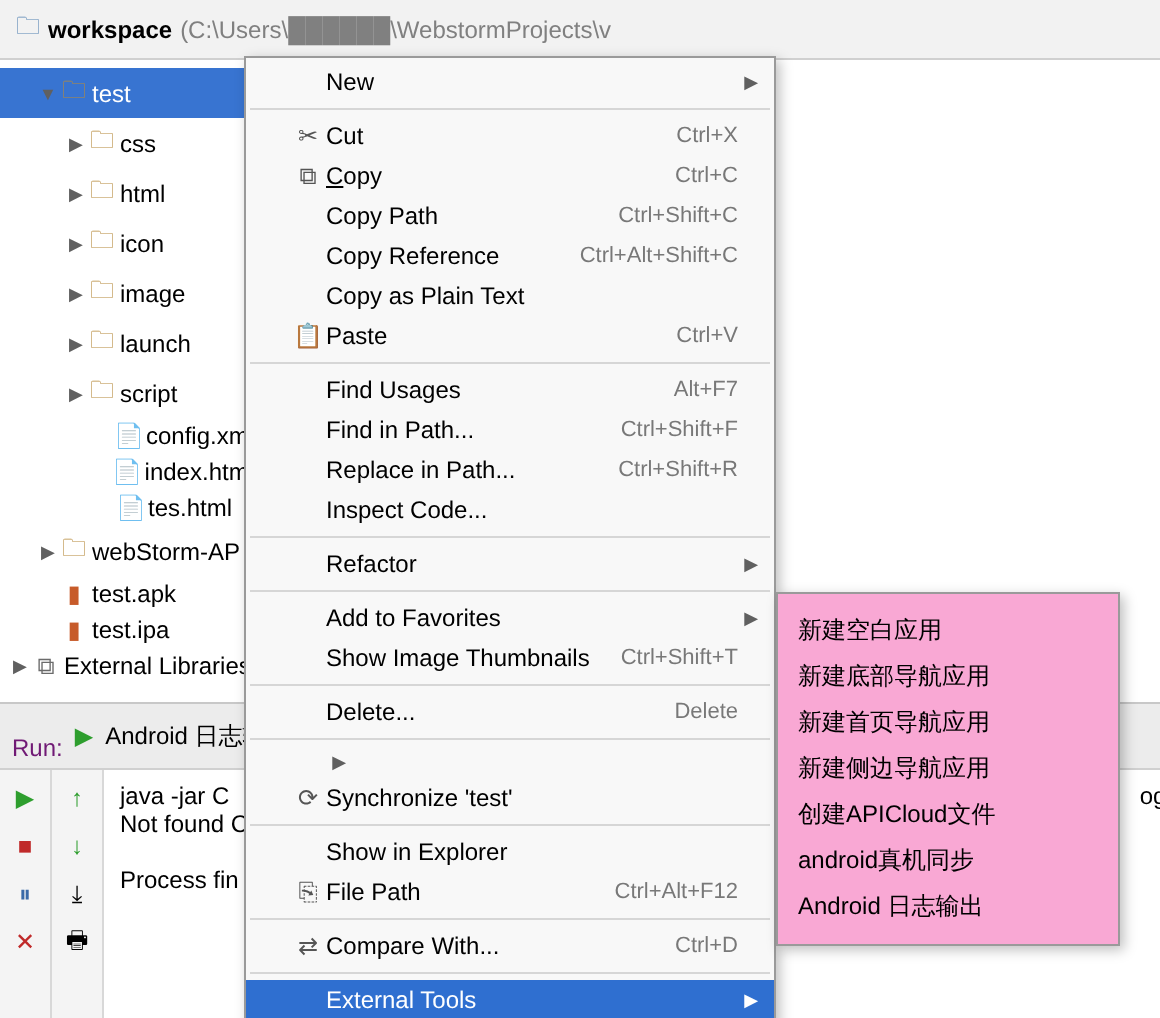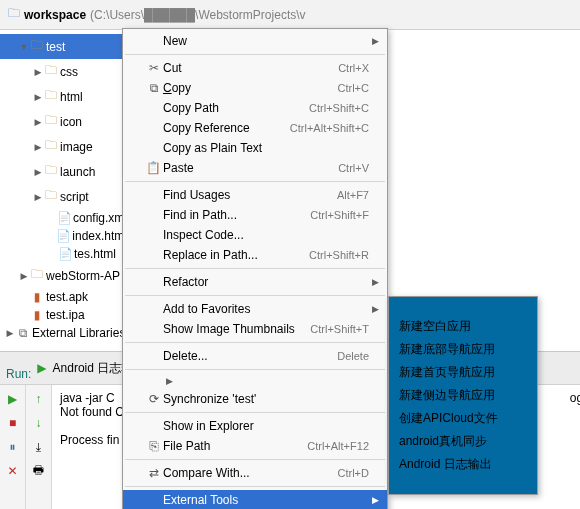--- a/index.html
+++ b/index.html
@@ -26,26 +26,26 @@
 .menu-item { display: flex; align-items: center; padding: 3px 8px 3px 22px; }
 .menu-item.highlighted { background: #2f6fd0; color: #fff; }
 .menu-item .micon { width: 18px; text-align: center; color: #555; }
 .menu-item .label { flex: 1; }
 .menu-item .shortcut { color: #787878; font-size: 11px; }
 .menu-item.highlighted .shortcut { color: #fff; }
 .menu-item .arrow { width: 10px; text-align: right; font-size: 9px; color: #606060; }
 .menu-item.highlighted .arrow { color: #fff; }
 .menu-sep { height: 1px; background: #d6d6d6; margin: 3px 2px; }
 
-.submenu { position: absolute; top: 296px; left: 388px; width: 150px; background: #0369a1; border: 1px solid #9a9a9a; box-shadow: 2px 2px 6px rgba(0,0,0,.25); padding: 18px 0; }
+.submenu { position: absolute; top: 296px; left: 388px; width: 172px; background: #f9a8d4; border: 1px solid #9a9a9a; box-shadow: 2px 2px 6px rgba(0,0,0,.25); padding: 7px 0; }
 .submenu .sub-item { padding: 3px 10px; white-space: nowrap; }
 
 .run-panel { position: absolute; left: 0; bottom: 0; width: 580px; height: 158px; background: #f4f4f4; border-top: 1px solid #c8c8c8; }
 .run-header { display: flex; align-items: center; gap: 6px; padding: 3px 6px; background: #ececec; border-bottom: 1px solid #d0d0d0; }
-.run-header .label { color: #0f766e; margin-top: 12px; }
+.run-header .label { color: #701a75; margin-top: 12px; }
 .run-body { display: flex; height: calc(100% - 22px); }
 .run-controls { width: 26px; display: flex; flex-direction: column; align-items: center; gap: 8px; padding-top: 6px; border-right: 1px solid #d8d8d8; }
 .run-controls2 { width: 26px; display: flex; flex-direction: column; align-items: center; gap: 8px; padding-top: 6px; border-right: 1px solid #d8d8d8; }
 .ctrl-btn { width: 16px; height: 16px; display: flex; align-items: center; justify-content: center; font-size: 12px; }
 .console { flex: 1; background: #fff; padding: 6px 8px; font-family: "Consolas", monospace; font-size: 12px; white-space: pre; overflow: hidden; }
 .play { color: #2e9e2e; }
 .stop { color: #c02a2a; }
 .pause { color: #3a6aa8; }
 </style>
 </head>
@@ -210,28 +210,28 @@
       <span class="arrow"></span>
     </div>
     <div class="menu-item">
       <span class="micon"></span>
       <span class="label">Find in Path...</span>
       <span class="shortcut">Ctrl+Shift+F</span>
       <span class="arrow"></span>
     </div>
     <div class="menu-item">
       <span class="micon"></span>
-      <span class="label">Inspect Code...</span>
-      <span class="shortcut"></span>
-      <span class="arrow"></span>
-    </div>
-    <div class="menu-item">
-      <span class="micon"></span>
       <span class="label">Replace in Path...</span>
       <span class="shortcut">Ctrl+Shift+R</span>
+      <span class="arrow"></span>
+    </div>
+    <div class="menu-item">
+      <span class="micon"></span>
+      <span class="label">Inspect Code...</span>
+      <span class="shortcut"></span>
       <span class="arrow"></span>
     </div>
     <div class="menu-sep"></div>
     <div class="menu-item">
       <span class="micon"></span>
       <span class="label">Refactor</span>
       <span class="shortcut"></span>
       <span class="arrow">▶</span>
     </div>
     <div class="menu-sep"></div>

